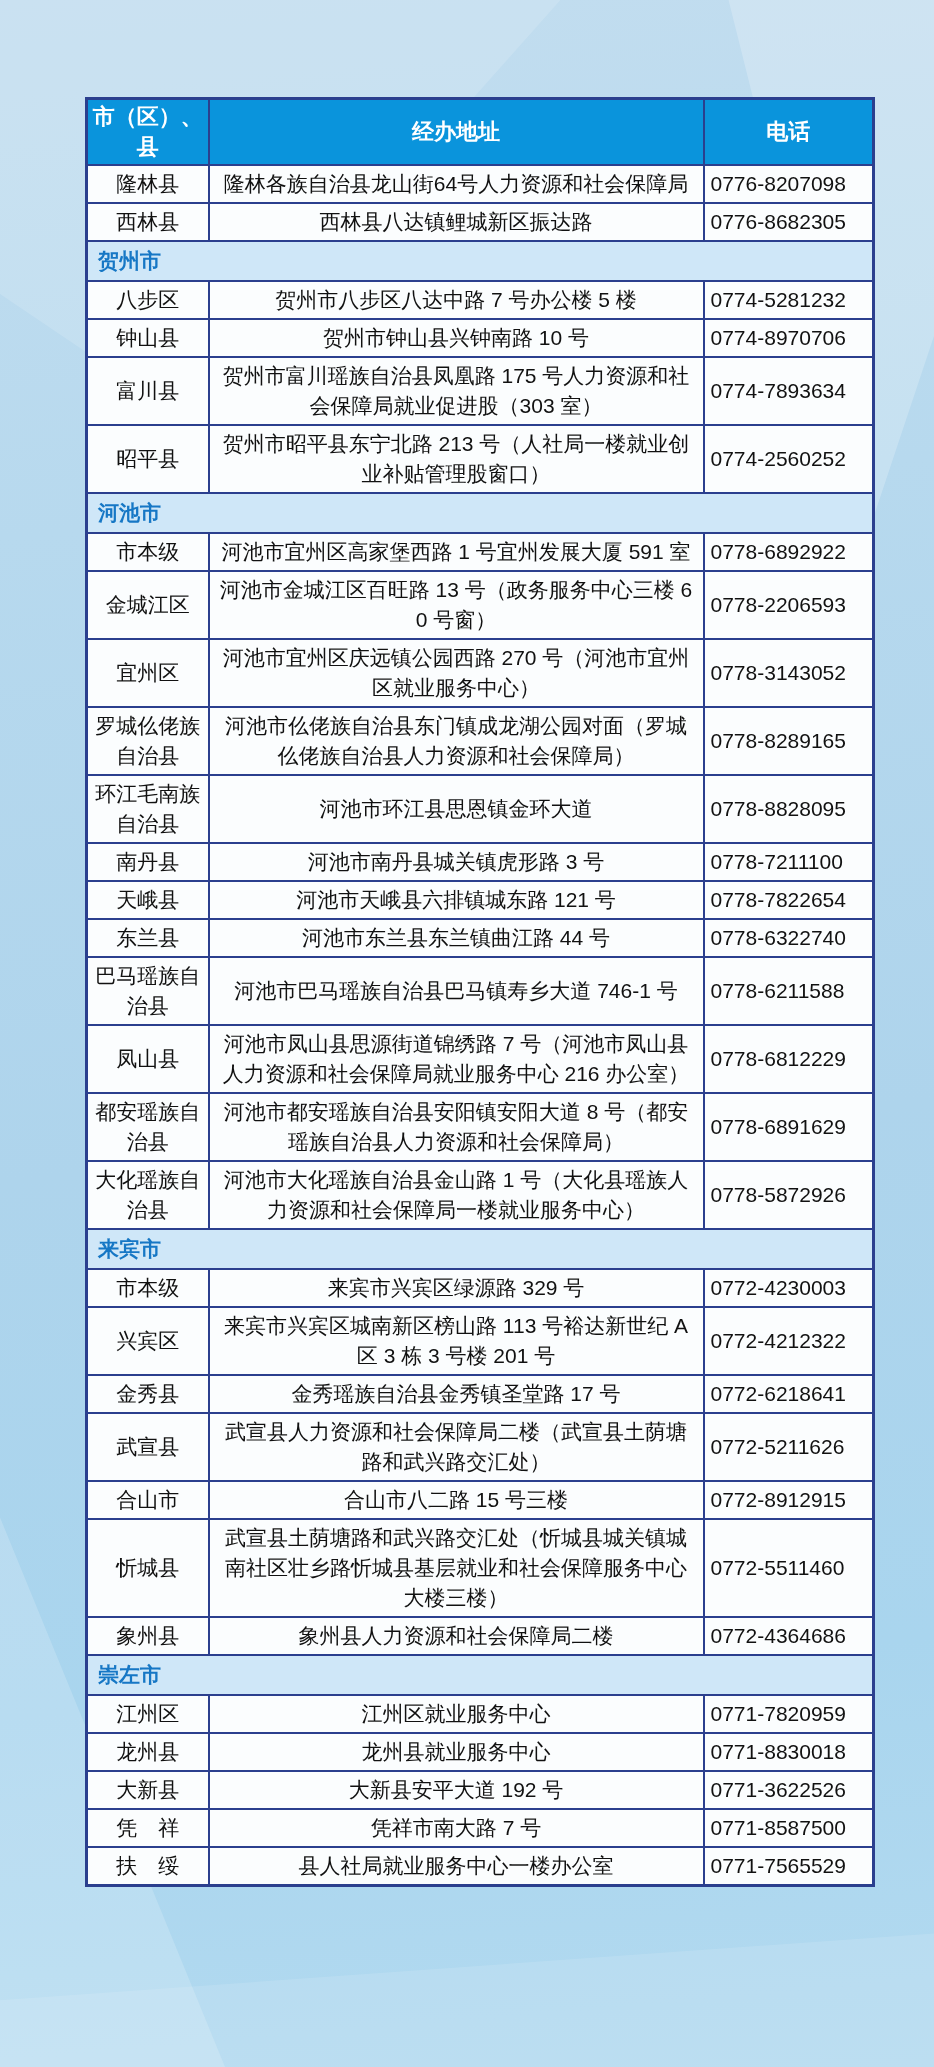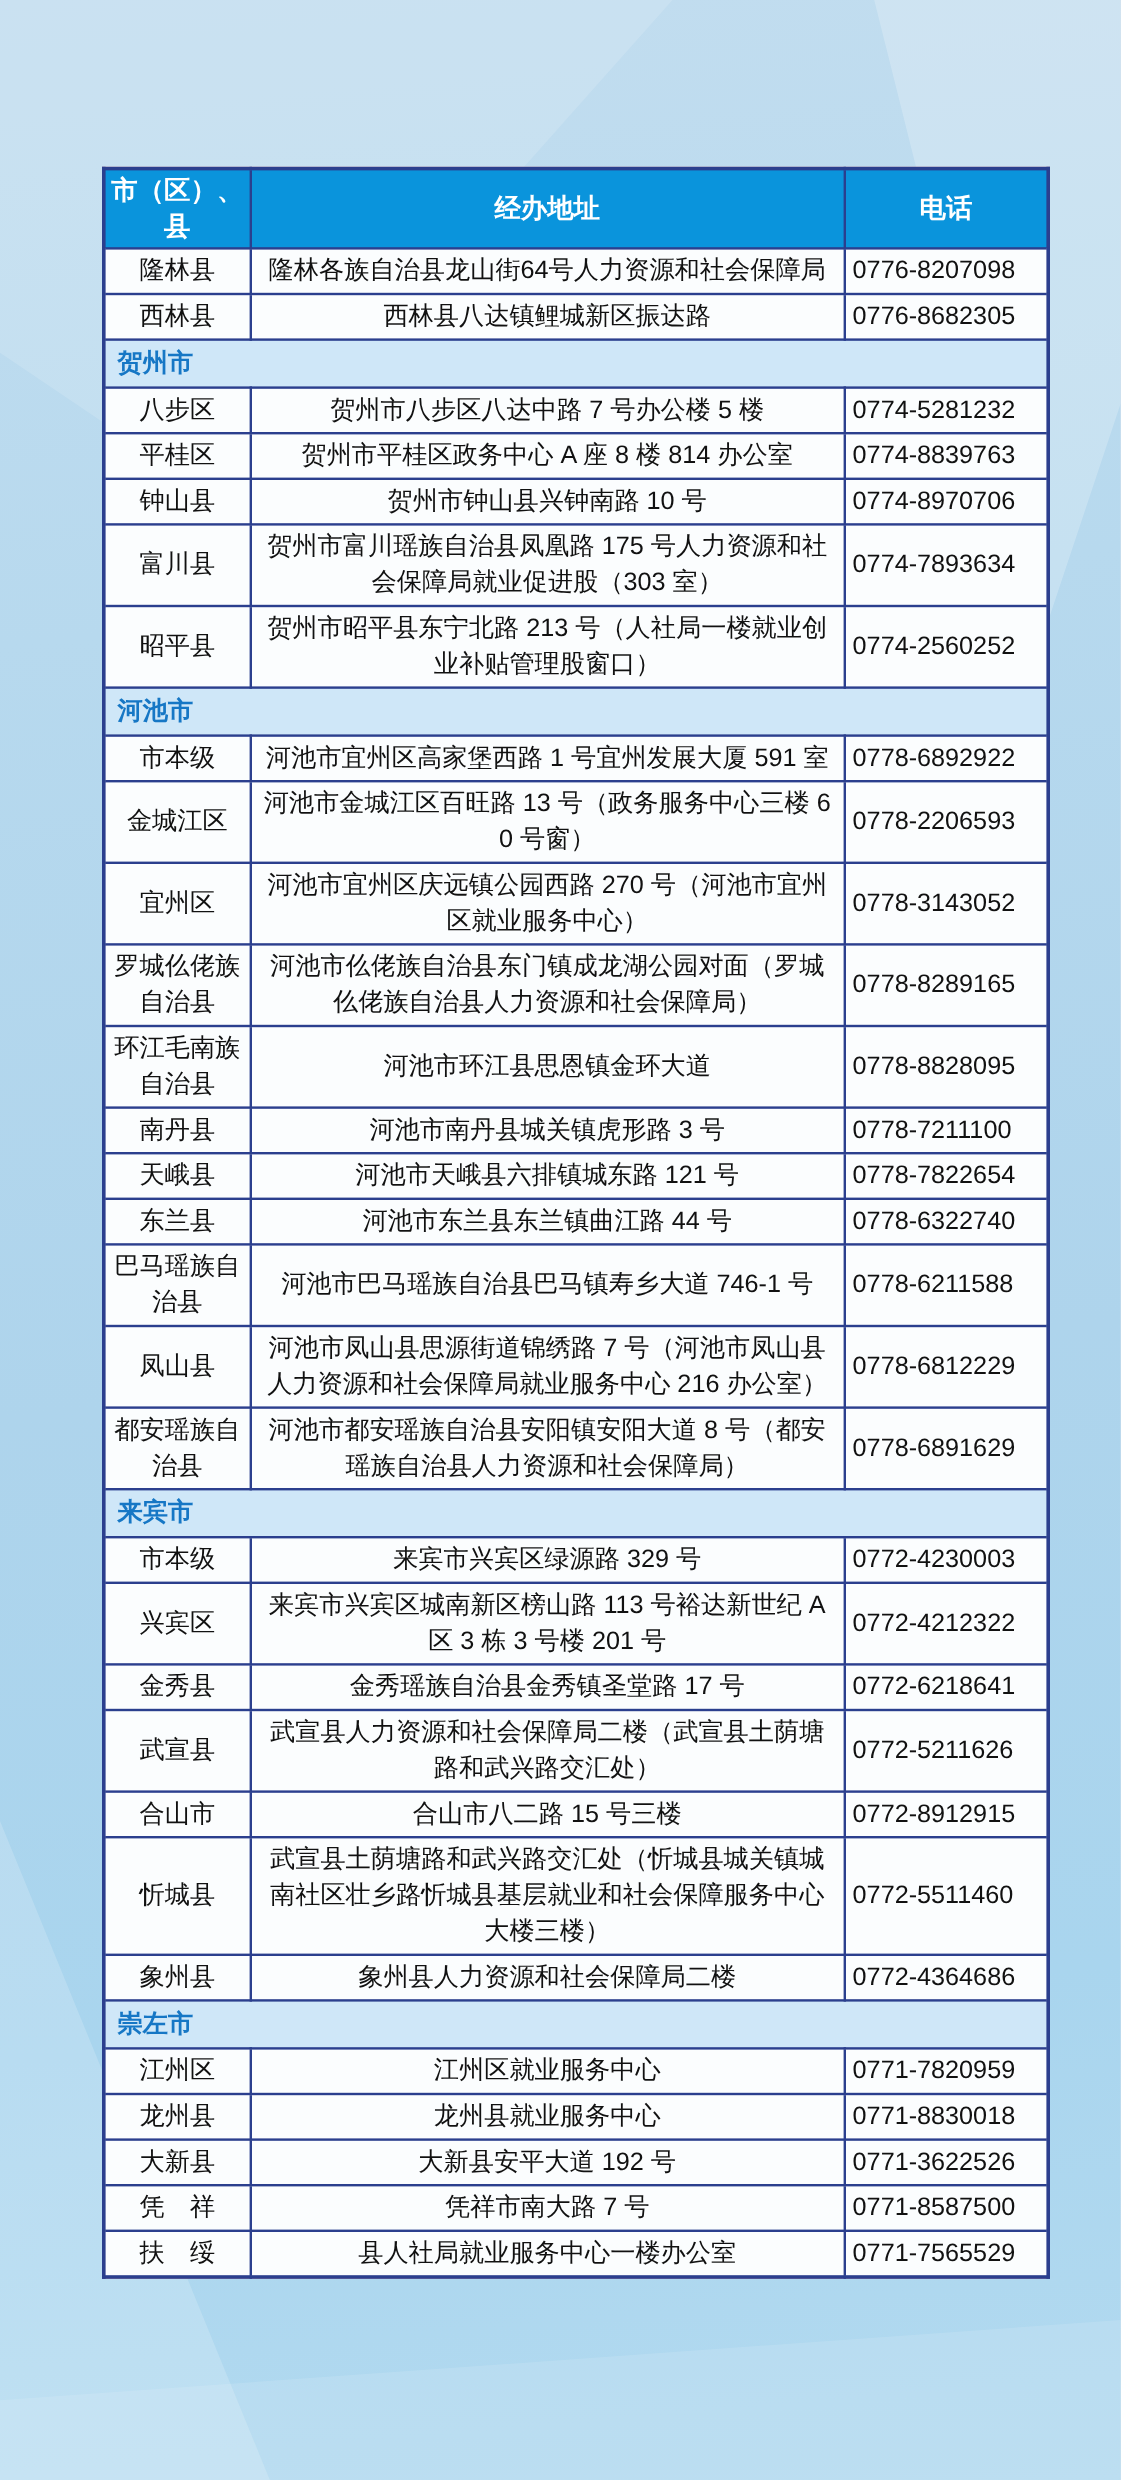--- a/index.html
+++ b/index.html
@@ -38,23 +38,22 @@
     clip-path: polygon(0 60%, 100% 20%, 100% 100%, 0 100%);
     background: rgba(255,255,255,0.12);
   }
   table.office-table {
     position: absolute;
     left: 85px;
     top: 97px;
     width: 787px;
     border-collapse: collapse;
     table-layout: fixed;
-    background: #fca5a5;
+    background: #fde047;
     border: 3px solid #2b3f8e;
-    margin-top: 42px;
   }
   table.office-table col.c-region { width: 122px; }
   table.office-table col.c-address { width: 495px; }
   table.office-table col.c-phone { width: 170px; }
   table.office-table th, table.office-table td {
     border: 2px solid #2b3f8e;
     font-size: 21px;
     line-height: 30px;
     padding: 3px 6px;
     vertical-align: middle;
@@ -130,25 +129,20 @@
       </tr>
       <tr class="section-row">
         <td colspan="3">贺州市</td>
       </tr>
       <tr class="data-row">
         <td class="cell-region">八步区</td>
         <td class="cell-address">贺州市八步区八达中路 7 号办公楼 5 楼</td>
         <td class="cell-phone">0774-5281232</td>
       </tr>
       <tr class="data-row">
-        <td class="cell-region">平桂区</td>
-        <td class="cell-address">贺州市平桂区政务中心 A 座 8 楼 814 办公室</td>
-        <td class="cell-phone">0774-8839763</td>
-      </tr>
-      <tr class="data-row">
         <td class="cell-region">钟山县</td>
         <td class="cell-address">贺州市钟山县兴钟南路 10 号</td>
         <td class="cell-phone">0774-8970706</td>
       </tr>
       <tr class="data-row">
         <td class="cell-region">富川县</td>
         <td class="cell-address">贺州市富川瑶族自治县凤凰路 175 号人力资源和社会保障局就业促进股（303 室）</td>
         <td class="cell-phone">0774-7893634</td>
       </tr>
       <tr class="data-row">
@@ -206,20 +200,25 @@
       </tr>
       <tr class="data-row">
         <td class="cell-region">凤山县</td>
         <td class="cell-address">河池市凤山县思源街道锦绣路 7 号（河池市凤山县人力资源和社会保障局就业服务中心 216 办公室）</td>
         <td class="cell-phone">0778-6812229</td>
       </tr>
       <tr class="data-row">
         <td class="cell-region">都安瑶族自治县</td>
         <td class="cell-address">河池市都安瑶族自治县安阳镇安阳大道 8 号（都安瑶族自治县人力资源和社会保障局）</td>
         <td class="cell-phone">0778-6891629</td>
+      </tr>
+      <tr class="data-row">
+        <td class="cell-region">大化瑶族自治县</td>
+        <td class="cell-address">河池市大化瑶族自治县金山路 1 号（大化县瑶族人力资源和社会保障局一楼就业服务中心）</td>
+        <td class="cell-phone">0778-5872926</td>
       </tr>
       <tr class="section-row">
         <td colspan="3">来宾市</td>
       </tr>
       <tr class="data-row">
         <td class="cell-region">市本级</td>
         <td class="cell-address">来宾市兴宾区绿源路 329 号</td>
         <td class="cell-phone">0772-4230003</td>
       </tr>
       <tr class="data-row">

